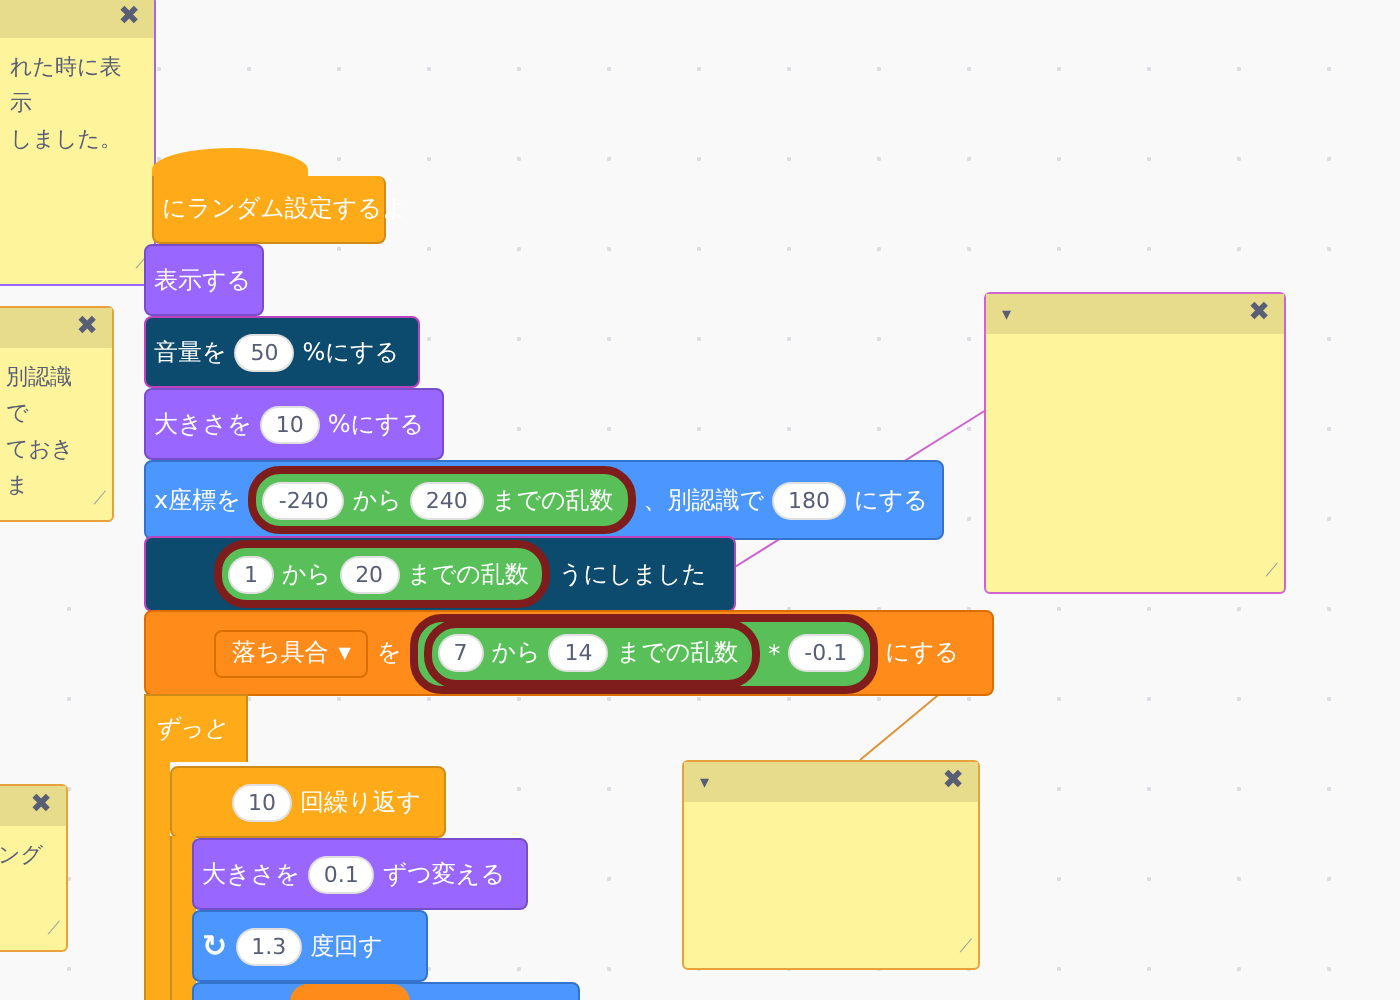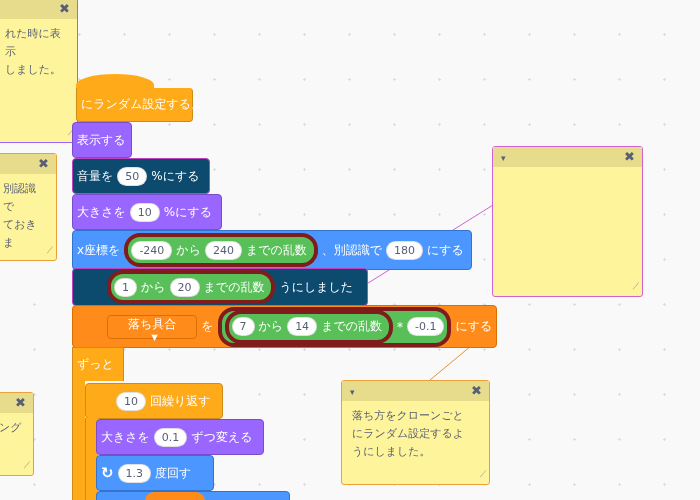--- a/index.html
+++ b/index.html
@@ -22,21 +22,21 @@
   .ctrl { background:#ffab19; border:1px solid #cf8b17; }
   .vars { background:#ff8c1a; border:1px solid #db6e00; }
   .ops { background:#59c059; border:4px solid #7f1d1d; border-radius:16px; display:inline-flex; align-items:center; height:26px; padding:0 3px; }
   .val {
     background:#fff; color:#575e75; border-radius:12px; height:19px; min-width:22px;
     display:inline-flex; align-items:center; justify-content:center; padding:0 7px;
     font-size:11px; box-sizing:border-box; border:1px solid rgba(0,0,0,0.12);
   }
   .dd {
     background:#ff8c1a; border:1px solid #db6e00; border-radius:4px; height:22px;
-    display:inline-flex; align-items:center; padding:0 20px; color:#fff; font-size:12px;flex-direction:column;
+    display:inline-flex; align-items:center; padding:0 8px; color:#fff; font-size:12px;
   }
   .note {
     position:absolute; background:#fef49c; border:1px solid; box-sizing:border-box;
     border-radius:3px; color:#575e75; font-size:11px; line-height:18px;
   }
   .note .hd {
     height:20px; background:#e6dc8c; position:relative;
   }
   .note .x { position:absolute; right:7px; top:1px; font-weight:bold; color:#575e75; font-size:13px; }
   .note .tri { position:absolute; left:8px; top:2px; font-size:9px; color:#575e75; }
@@ -137,21 +137,21 @@
       <span class="t">から</span>
       <span class="val">14</span>
       <span class="t">までの乱数</span>
     </span>
     <span class="t">*</span>
     <span class="val">-0.1</span>
   </span>
   <span class="t">にする</span>
 </div>
 
-<div class="blk ctrl" style="left:72px;top:347px;width:52px;height:34px;border-bottom:none;border-radius:0;">
+<div class="blk ctrl" style="left:72px;top:347px;width:52px;height:34px;border-bottom:none;border-radius:0;font-style:italic;">
   <span class="t">ずっと</span>
 </div>
 <div style="position:absolute;left:72px;top:380px;width:12px;height:130px;background:#ffab19;border-left:1px solid #cf8b17;"></div>
 
 <div class="blk ctrl" style="left:85px;top:383px;width:138px;height:36px;padding-left:30px;">
   <span class="val">10</span>
   <span class="t">回繰り返す</span>
 </div>
 <div style="position:absolute;left:85px;top:418px;width:12px;height:90px;background:#ffab19;border-left:1px solid #cf8b17;"></div>
 
@@ -177,17 +177,14 @@
     <span class="x">✖</span>
   </div>
   <span class="grip">⟋</span>
 </div>
 
 <div class="note" style="left:341px;top:380px;width:149px;height:105px;border-color:#e9a23b;">
   <div class="hd">
     <span class="tri">▾</span>
     <span class="x">✖</span>
   </div>
-  <div class="body">落ち方をクローンごと
-にランダム設定するよ
-うにしました。</div>
   <span class="grip">⟋</span>
 </div>
 
 </body></html>

